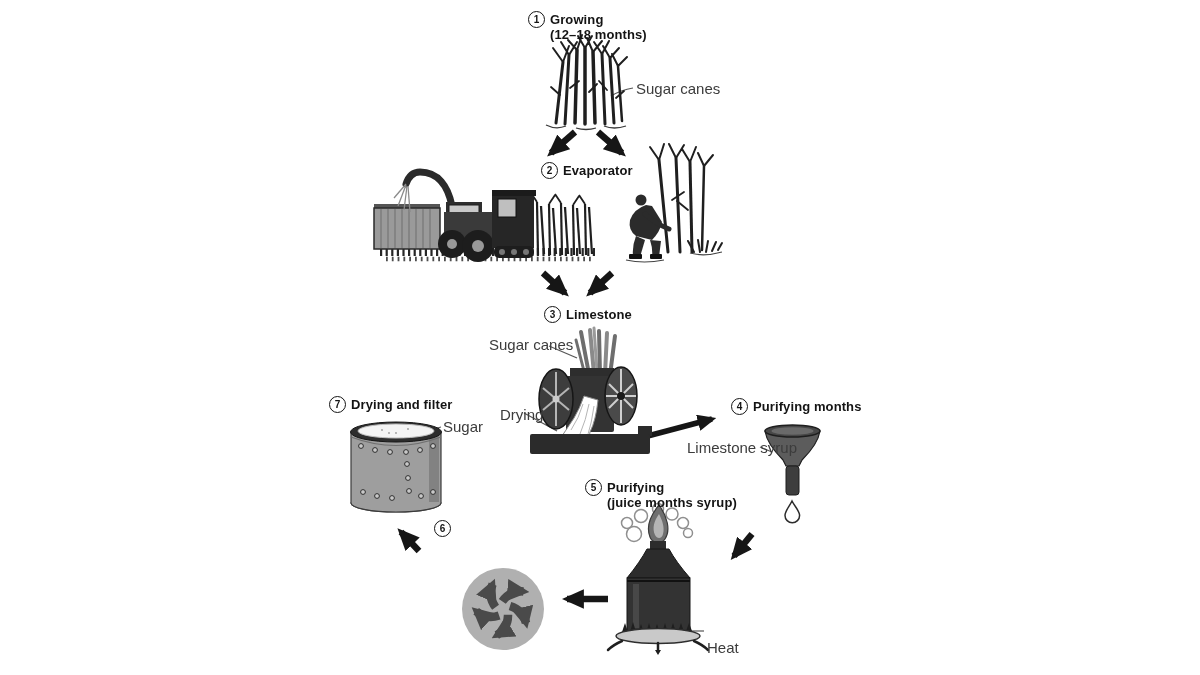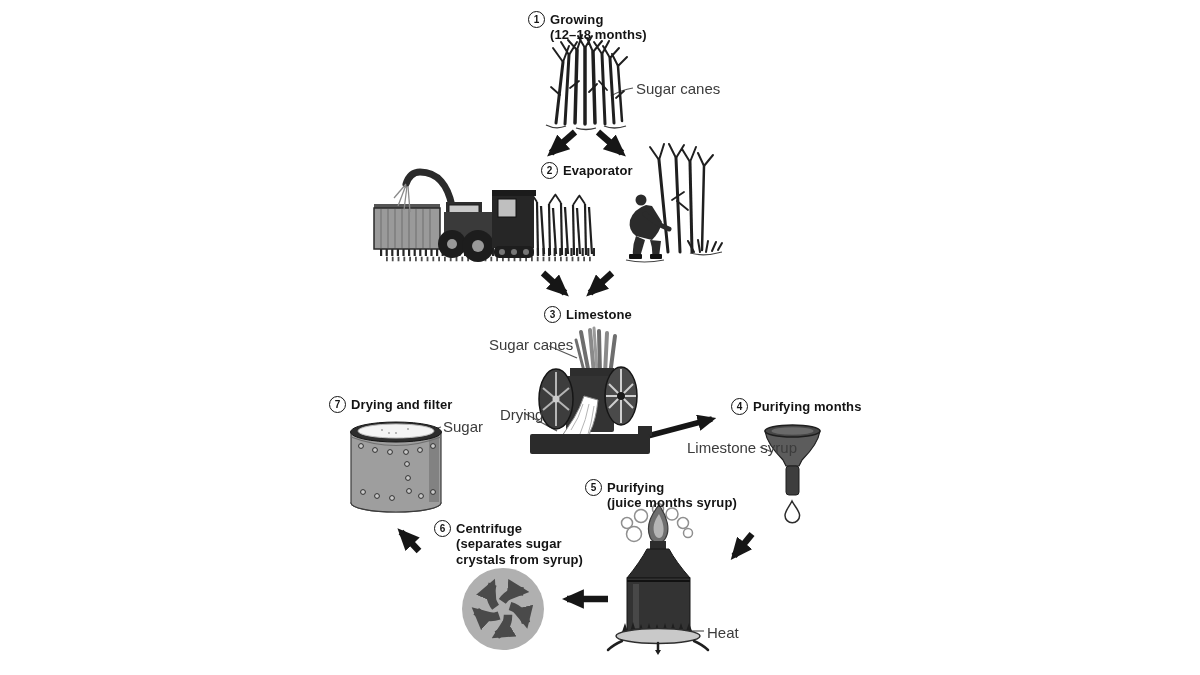--- a/index.html
+++ b/index.html
@@ -305,30 +305,27 @@
   </div>
 
   <div class="stage" style="left:585px;top:480px">
     <span class="badge">5</span>
     <span class="stitle"><span>Purifying</span><br>
     <span>(juice months syrup)</span></span>
   </div>
 
   <div class="stage" style="left:434px;top:521px">
     <span class="badge">6</span>
-    <span class="stitle"><span>Centrifuge</span><br>
-    <span>(separates sugar</span><br>
-    <span>crystals from syrup)</span></span>
   </div>
 
   <div class="stage" style="left:329px;top:397px">
     <span class="badge">7</span>
     <span class="stitle">Drying and filter</span>
   </div>
 
   <div class="lbl" style="left:636px;top:81px">Sugar canes</div>
   <div class="lbl" style="left:489px;top:337px">Sugar canes</div>
   <div class="lbl" style="left:500px;top:407px">Drying</div>
   <div class="lbl" style="left:687px;top:440px">Limestone syrup</div>
-  <div class="lbl" style="left:707px;top:625px">Heat</div>
+  <div class="lbl" style="left:707px;top:640px">Heat</div>
   <div class="lbl" style="left:443px;top:419px">Sugar</div>
 
 </div>
 
 </body></html>

